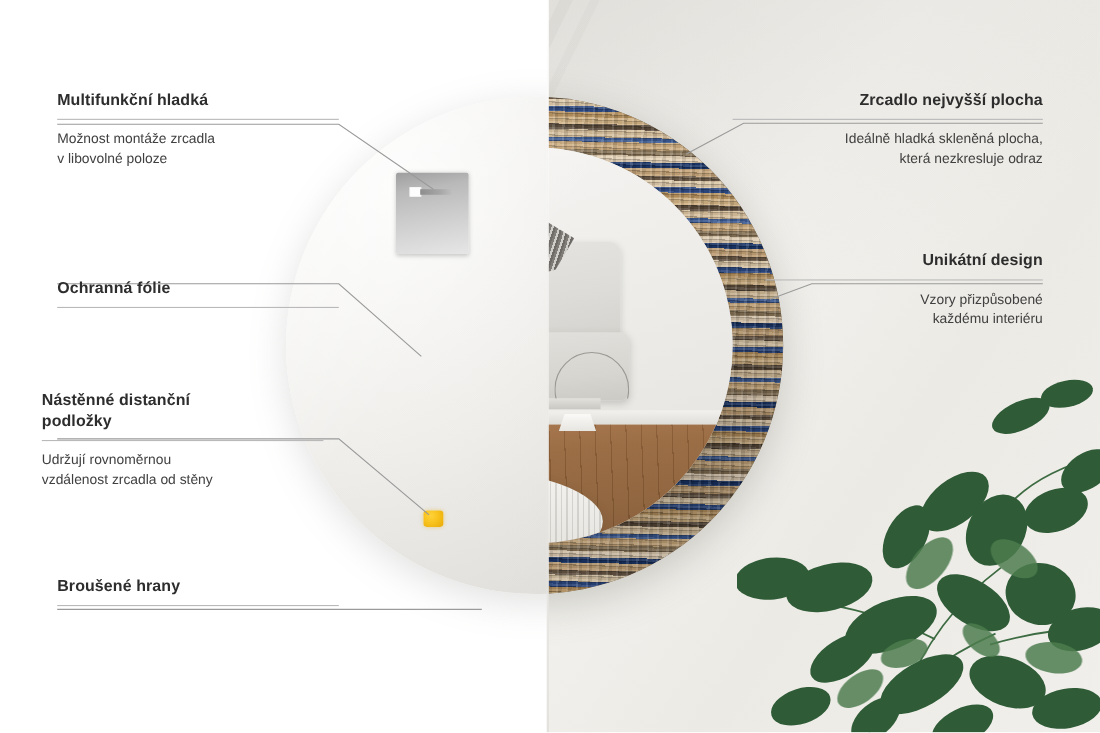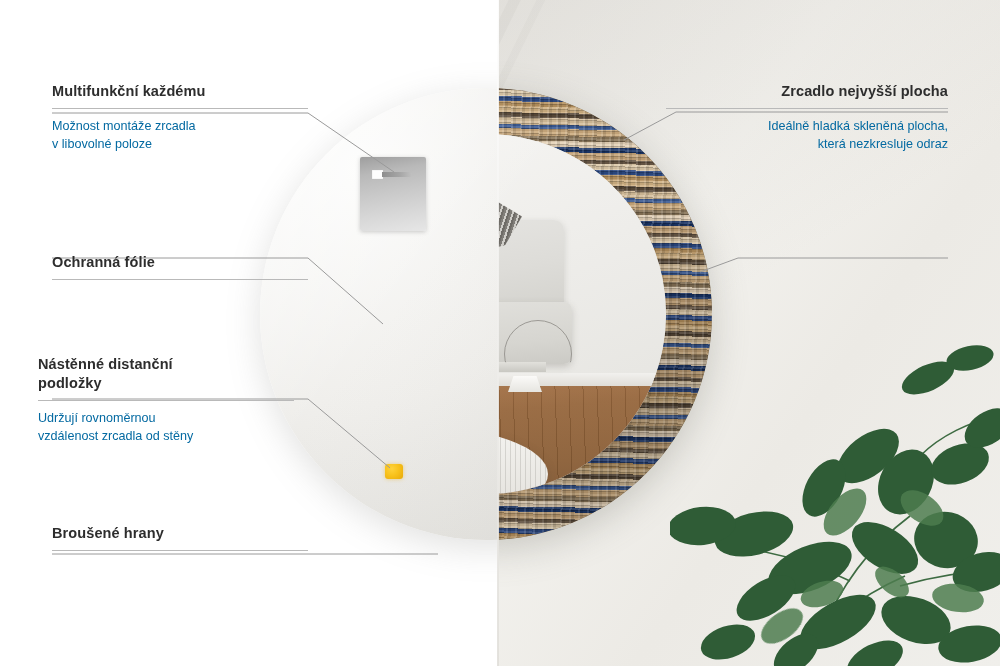--- a/index.html
+++ b/index.html
@@ -305,21 +305,21 @@
     line-height: 1.32;
     margin: 0;
   }
   .callout .c-rule {
     height: 1px;
     background: #b9b9b9;
     margin: 7px 0 9px 0;
   }
   .callout .c-desc {
     font-size: 12.6px;
-    color: #0369a1;
+    color: #404040;
     line-height: 1.42;
     margin: 0;
   }
   .callout.left { text-align: left; }
   .callout.right { text-align: right; }
 
   .svg-lines {
     position: absolute;
     left: 0; top: 0;
     width: 1000px; height: 666px;
@@ -428,21 +428,21 @@
       <path d="M52 113 L308 113 L394 172"></path>
       <path d="M52 258 L308 258 L383 324"></path>
       <path d="M52 399 L308 399 L390 468"></path>
       <path d="M52 554 L438 554"></path>
       <path d="M948 112 L676 112 L624 140"></path>
       <path d="M948 258 L738 258 L700 272"></path>
     </g>
   </svg>
 
   <div class="callout left" style="left:52px; top:82px; width:256px;">
-    <div class="c-title">Multifunkční každému</div>
+    <div class="c-title">Multifunkční hladká</div>
     <div class="c-rule"></div>
     <div class="c-desc" style="white-space:pre-line;">Možnost montáže zrcadla
 v libovolné poloze</div>
   </div>
 
   <div class="callout left" style="left:52px; top:228px; width:256px;margin-top:25px;">
     <div class="c-title">Ochranná fólie</div>
     <div class="c-rule"></div>
   </div>
 
@@ -459,14 +459,20 @@
     <div class="c-rule"></div>
   </div>
 
   <div class="callout right" style="left:666px; top:82px; width:282px;">
     <div class="c-title">Zrcadlo nejvyšší plocha</div>
     <div class="c-rule"></div>
     <div class="c-desc" style="white-space:pre-line;">Ideálně hladká skleněná plocha,
 která nezkresluje odraz</div>
   </div>
 
+  <div class="callout right" style="left:696px; top:228px; width:252px;">
+    <div class="c-title">Unikátní design</div>
+    <div class="c-rule"></div>
+    <div class="c-desc" style="white-space:pre-line;">Vzory přizpůsobené
+každému interiéru</div>
+  </div>
 
 </div>
 
 </body></html>

